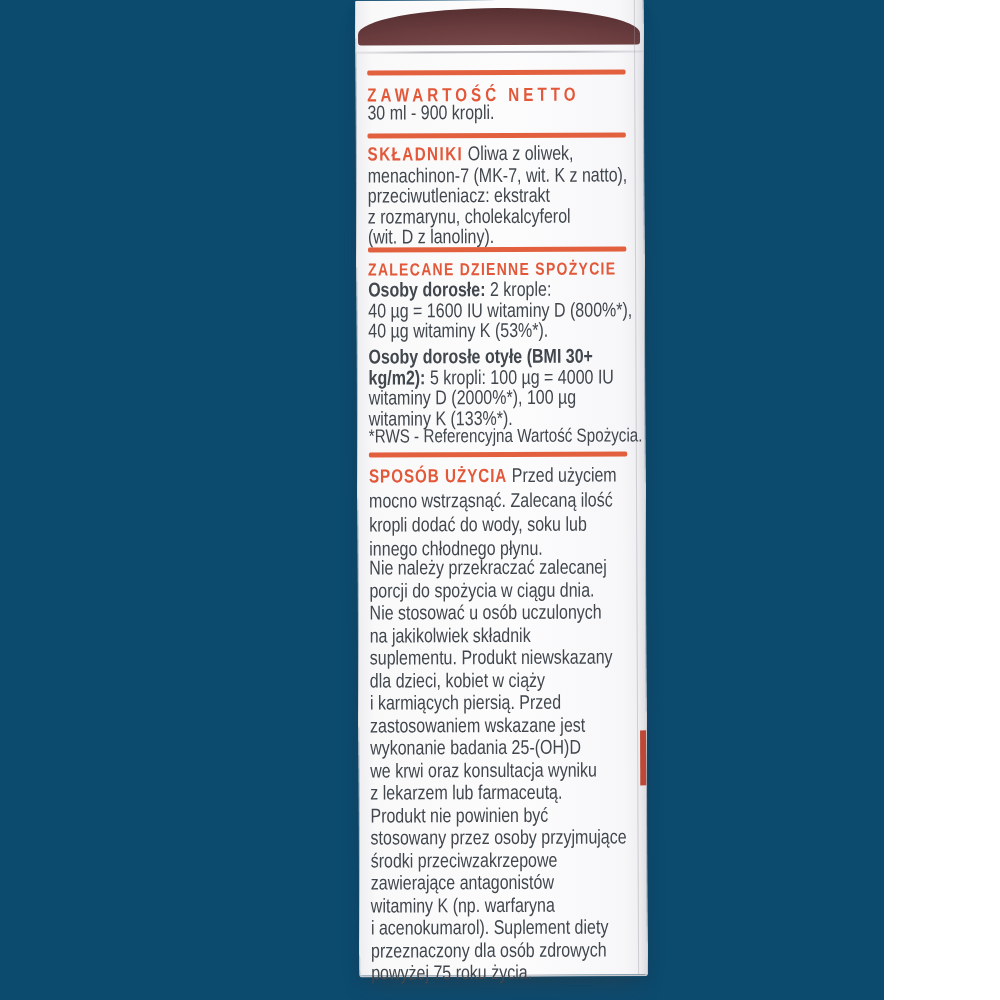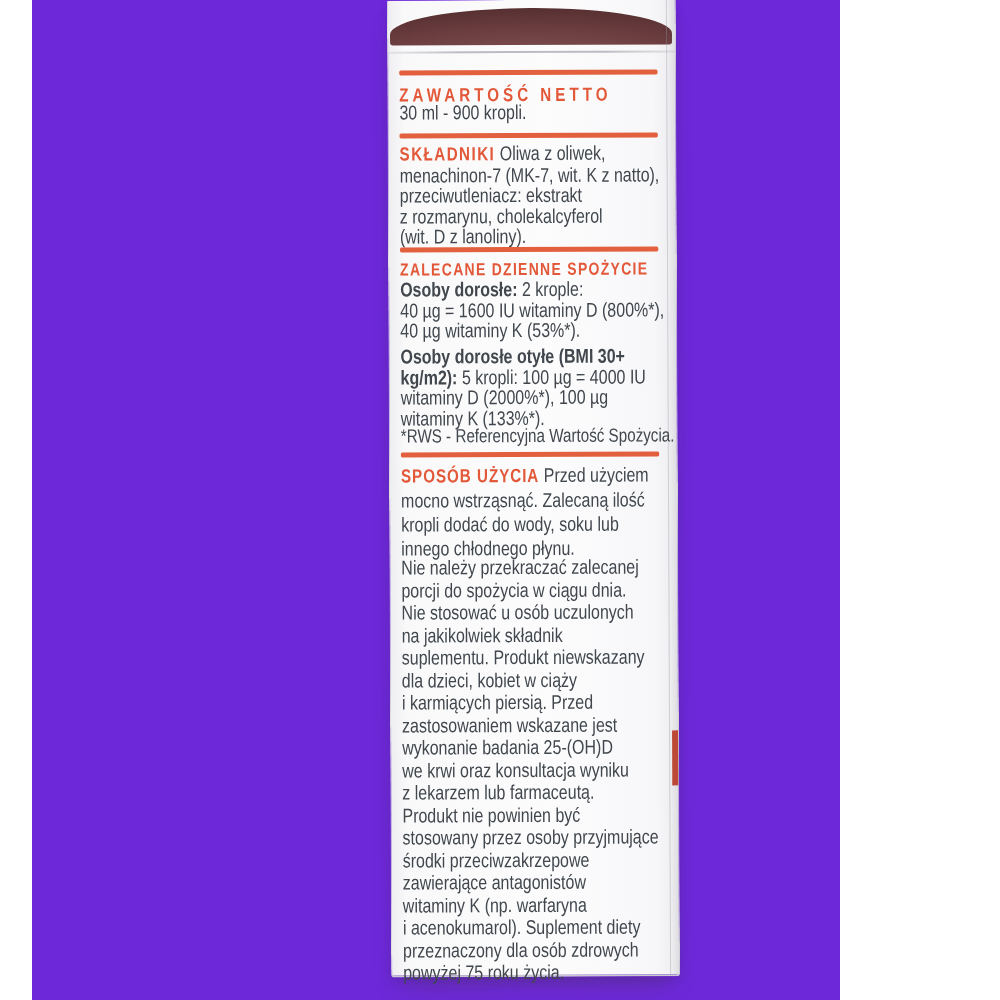--- a/index.html
+++ b/index.html
@@ -1,20 +1,20 @@
 <!DOCTYPE html>
 <html><head>
 <meta charset="utf-8">
 <style>
   html,body{margin:0;padding:0;}
   body{
     width:1000px;height:1000px;overflow:hidden;background:#ffffff;
     font-family:"Liberation Sans","DejaVu Sans",sans-serif;
   }
-  .scene{position:relative;width:808px;height:1000px;background:#6d28d9;margin-left:32px;}
+  .scene{position:relative;width:884px;height:1000px;background:#0c4a6e;}
 
   
   .box{
     position:absolute;left:357px;top:0;width:287px;height:975px;
     background:linear-gradient(to right,#eeeef1 0px,#f9f9fa 16px,#fcfcfd 55%,#f7f7f9 92%,#ececef 100%);
     border-left:1px solid #dfdfe2;
     border-right:1px solid #d3d3d7;
     border-bottom:2px solid #c9c9cd;
     border-radius:2px 2px 4px 4px;
     box-shadow:0 16px 24px -10px rgba(70,60,60,.35),0 4px 12px rgba(0,0,0,.08);

